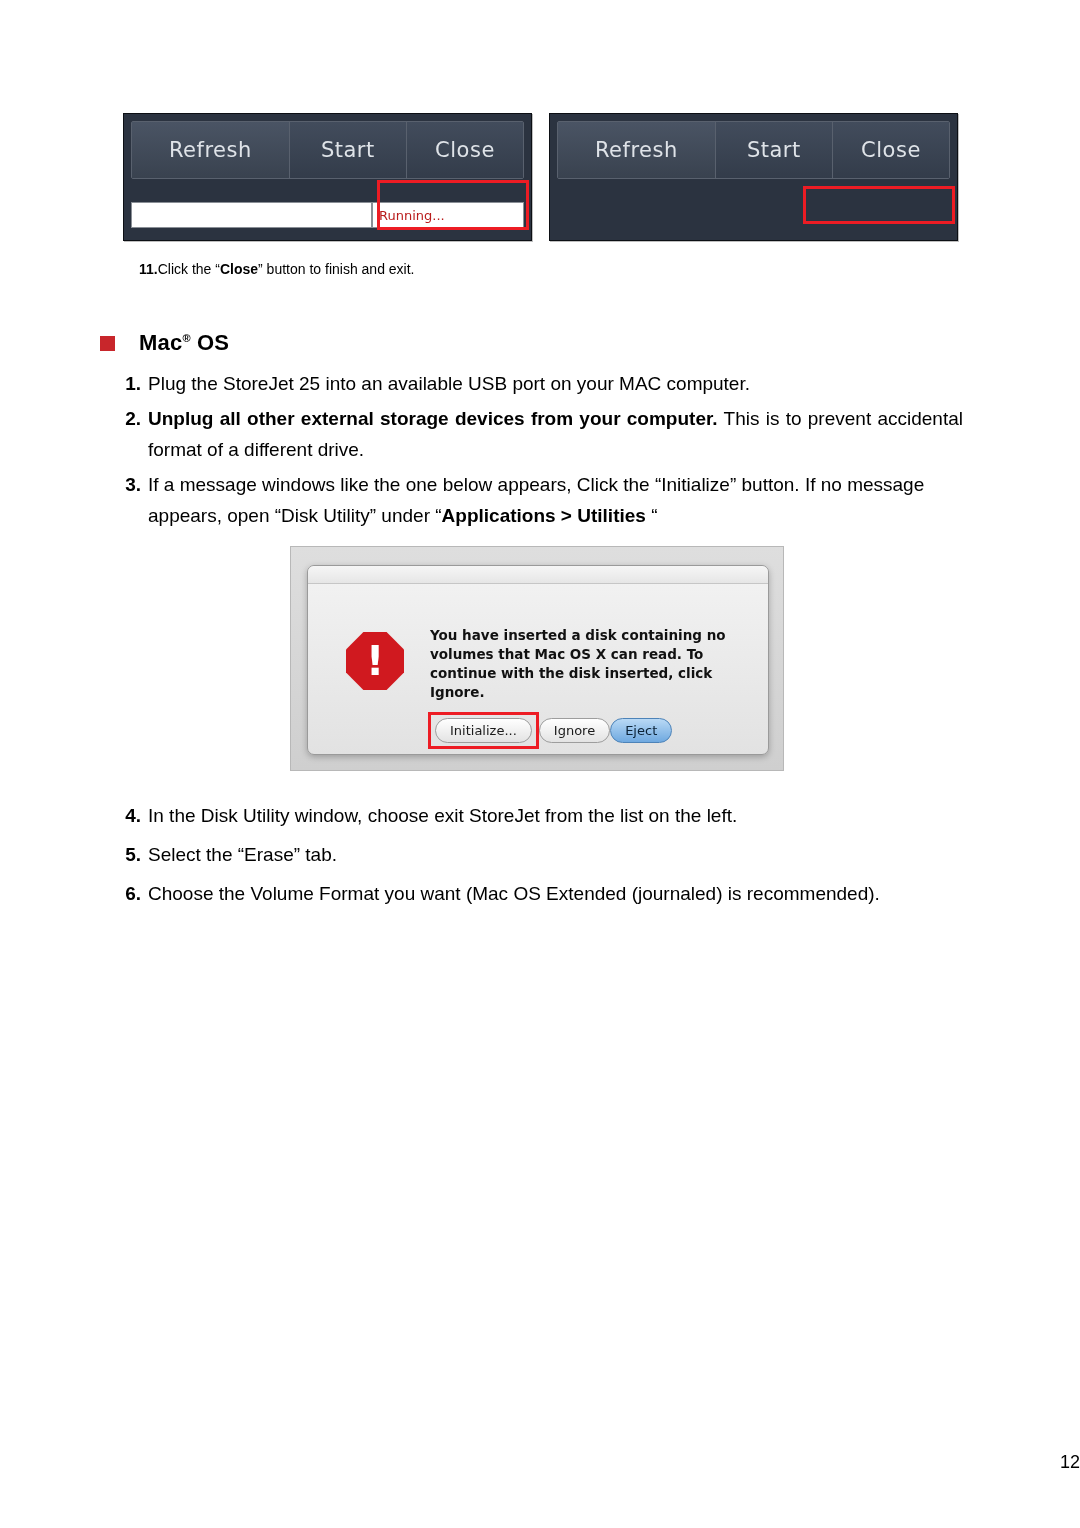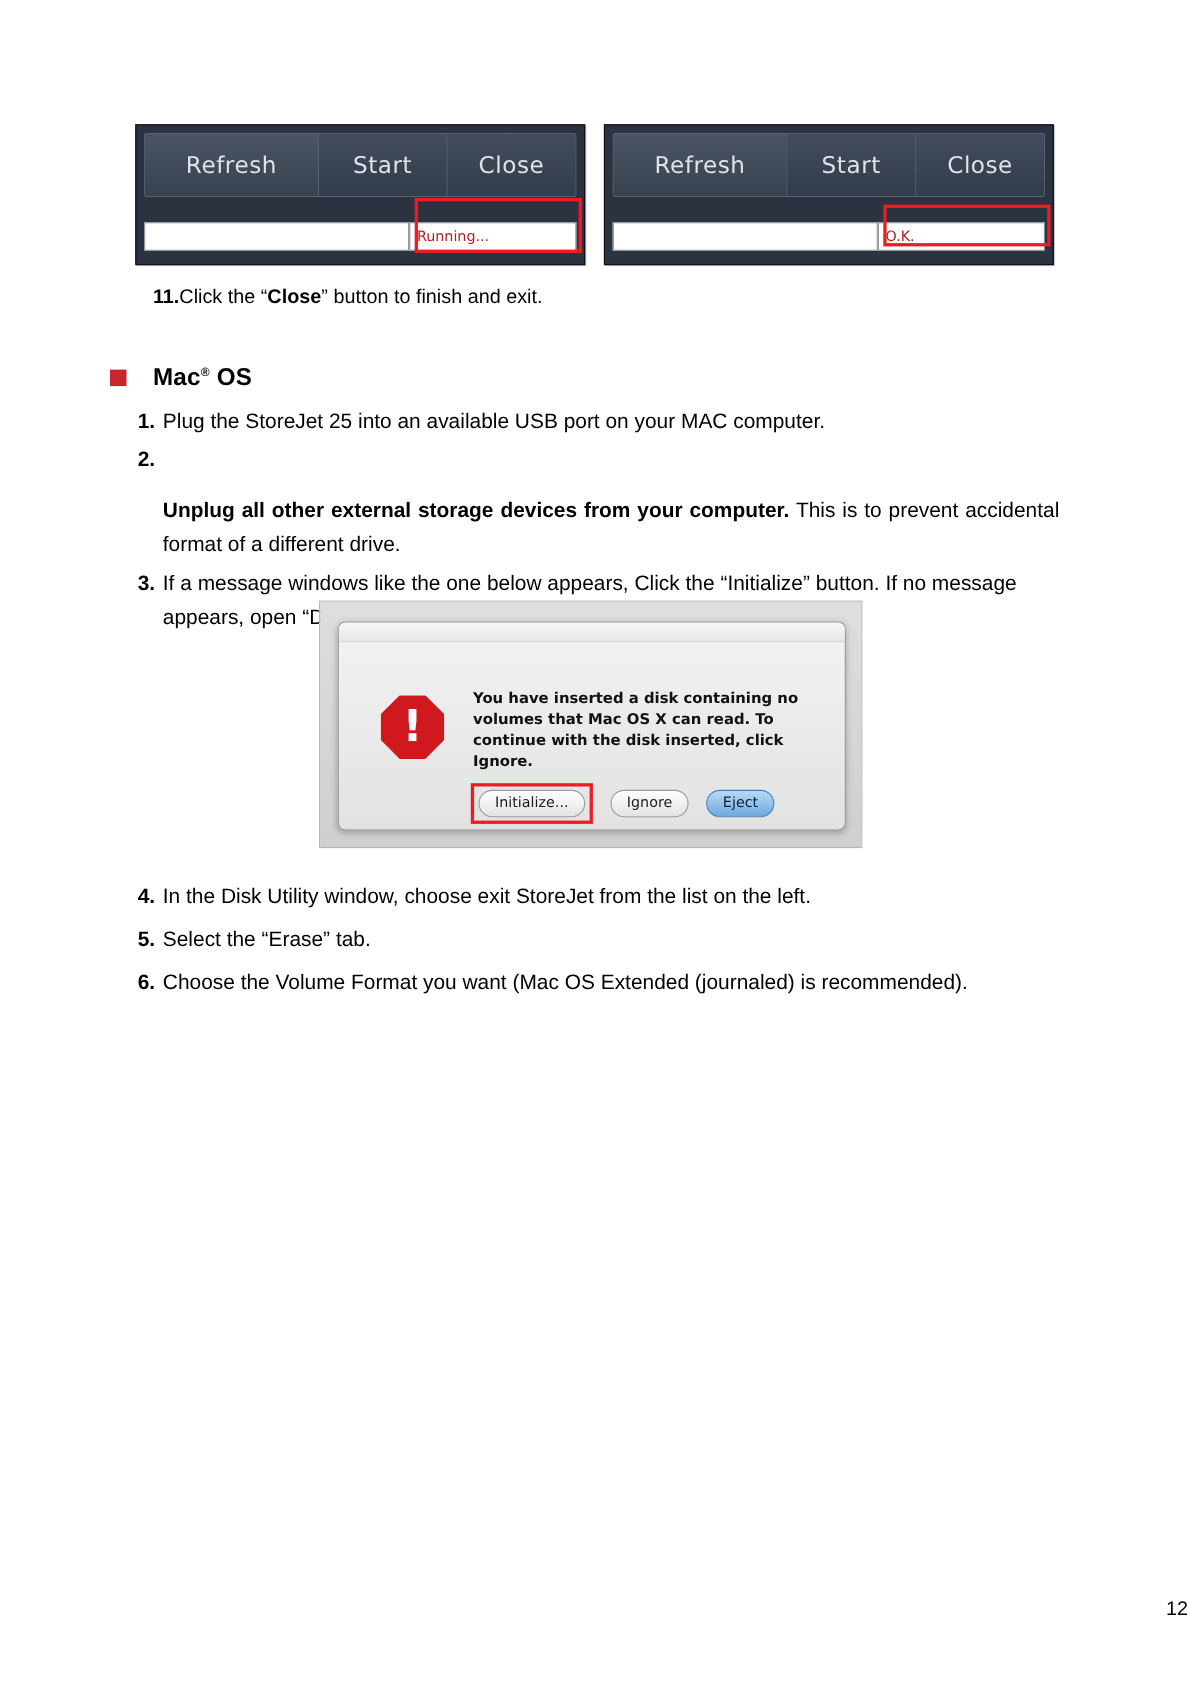--- a/index.html
+++ b/index.html
@@ -108,21 +108,21 @@
     pointer-events: none;
   }
   .redbox.b1 { left: 253px; top: 66px; width: 152px; height: 50px; }
   .redbox.b2 { left: 253px; top: 72px; width: 152px; height: 38px; }
 
   
   .step11 {
     position: absolute;
     left: 139px;
     top: 256px;
-    font-size: 18px;
+    font-size: 14px;
     line-height: 26px;
   }
   .step11 b { font-weight: bold; }
 
   .mac-head {
     position: absolute;
     left: 100px;
     top: 330px;
     display: flex;
     align-items: center;
@@ -156,21 +156,21 @@
   }
   .li .num {
     width: 30px;
     flex: 0 0 30px;
     font-weight: bold;
     text-align: right;
     padding-right: 7px;
     box-sizing: border-box;
   }
   .li .txt { flex: 1 1 auto; }
-  .li.just .txt { text-align: justify; margin-top: 46px; }
+  .li.just .txt { text-align: justify; }
   .li .txt b { font-weight: bold; }
 
   
   .macdlg-wrap {
     position: absolute;
     left: 290px;
     top: 546px;
     width: 494px;
     height: 225px;
     background: linear-gradient(#dedede, #cfcfcf);
@@ -231,21 +231,21 @@
     line-height: 19px;
     font-weight: bold;
     color: #111;
   }
   .dlg-buttons {
     position: absolute;
     left: 120px;
     top: 128px;
     width: 330px;
     display: flex;
-    gap: 16px;
+    gap: 0;
     align-items: center;
   }
   .dlgbtn {
     height: 25px;
     padding: 0 14px;
     border-radius: 13px;
     border: 1px solid #9d9d9d;
     background: linear-gradient(#ffffff, #e3e3e3);
     font-family: "DejaVu Sans", sans-serif;
     font-size: 13px;
@@ -303,24 +303,20 @@
         <div class="status-right">Running...</div>
       </div>
       <div class="redbox b1"></div>
     </div>
 
     <div class="shot">
       <div class="toolbar">
         <div class="tbtn refresh">Refresh</div>
         <div class="tbtn">Start</div>
         <div class="tbtn">Close</div>
-      </div>
-      <div class="statusbar">
-        <div class="status-left"></div>
-        <div class="status-right">O.K.</div>
       </div>
       <div class="redbox b2"></div>
     </div>
 
   </div>
 
   <div class="step11">
     <b>11.</b><span>Click the “</span><b>Close</b><span>” button to finish and exit.</span>
   </div>
 

